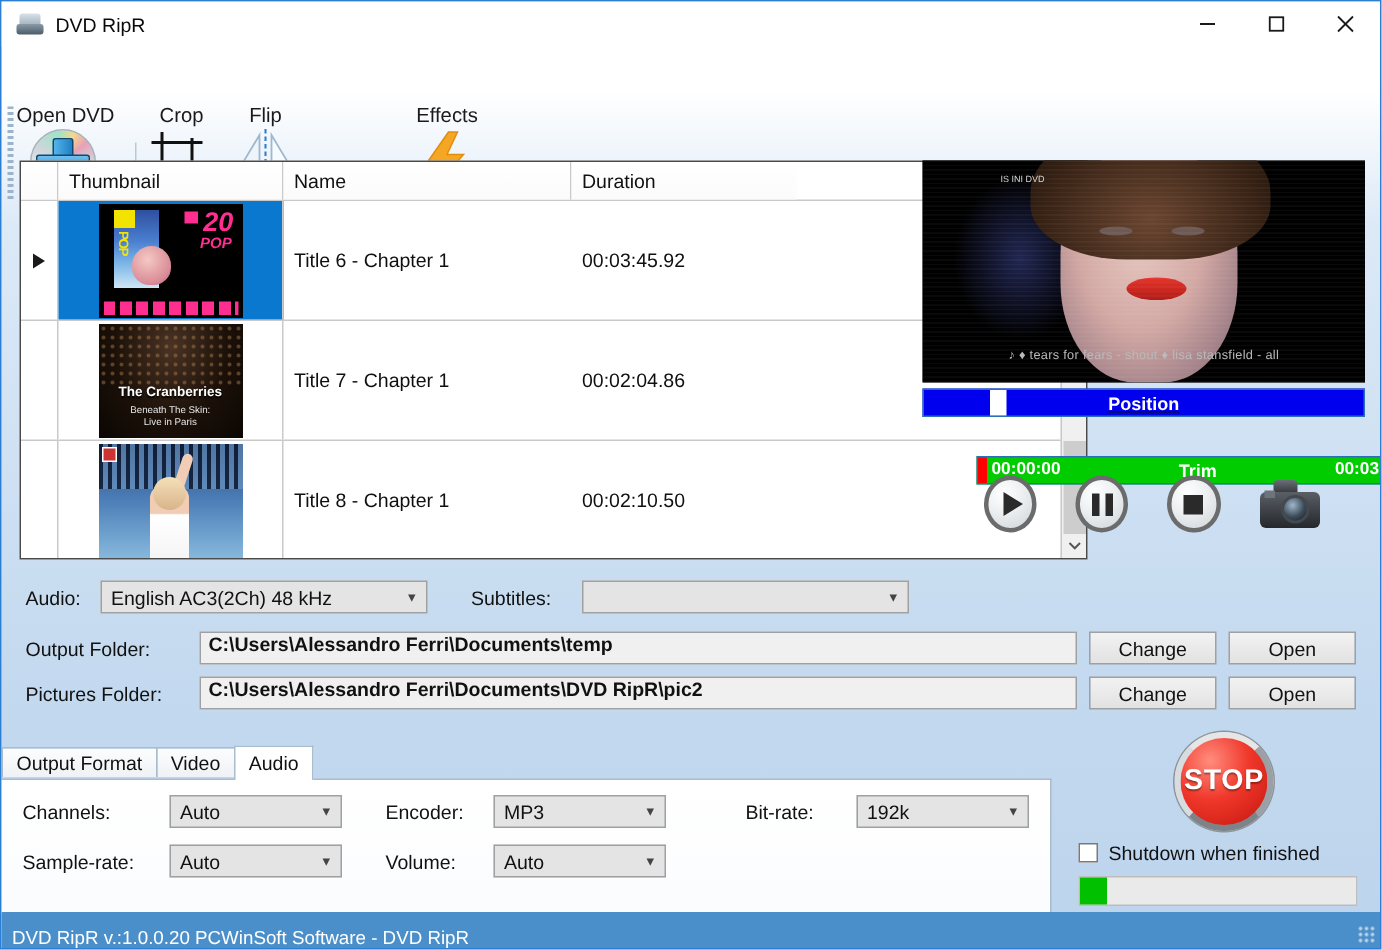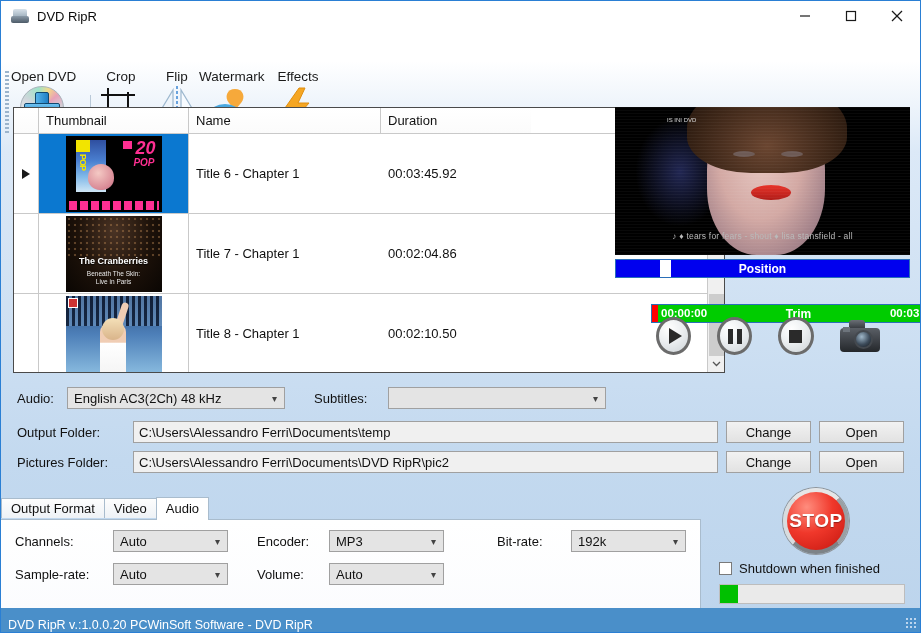--- a/index.html
+++ b/index.html
@@ -185,21 +185,21 @@
   .pv-scan { position: absolute; inset: 0;
              background-image: repeating-linear-gradient(to bottom, rgba(255,255,255,.035) 0px, rgba(255,255,255,.035) 1px, transparent 1px, transparent 3px); }
   .pv-logo { position: absolute; left: 52px; top: 10px; color: #d8d8d8; font-size: 6px; line-height: 7px; text-align: center; }
   .pv-ticker { position: absolute; left: 0; right: 0; bottom: 14px; text-align: center;
                color: #b9b9b9; font-size: 8.5px; letter-spacing: .2px; white-space: nowrap; }
 
   
   .posbar {
     position: absolute; left: 614px; top: 258px; width: 295px; height: 19px;
     background: #0000ee; border: 1px solid #2a6fb8;
-    display: flex; align-items: center; justify-content: center;
+    display: flex; align-items: center; justify-content: center; text-decoration: underline;
   }
   .pos-handle { position: absolute; left: 44px; top: 0; width: 11px; height: 17px; background: #ffffff; }
   .pos-label { color: #fff; font-size: 12px; font-weight: bold; position: relative; z-index: 2; }
 
   .trimbar {
     position: absolute; left: 650px; top: 280px; width: 295px; height: 19px;
     background: #00cc00; border: 1px solid #2a6fb8; margin-top: 23px;
   }
   .trim-m-l { position: absolute; left: 0; top: 0; width: 6px; height: 17px; background: #ff0000; }
   .trim-m-r { position: absolute; right: 0; top: 0; width: 6px; height: 17px; background: #ff0000; }
@@ -226,22 +226,22 @@
 
   
   .lbl { font-size: 13px; color: #111; }
   .combo {
     background: #e4e4e4; border: 1px solid #a0a0a0;
     display: flex; align-items: center; padding-left: 6px;
     font-size: 13px; color: #111; position: relative;
   }
   .combo .chev { position: absolute; right: 7px; top: 50%; transform: translateY(-50%); color: #444; font-size: 10px; }
   .textbox {
-    background: #f0f0f0; border: 1px solid #a0a0a0; display: flex; align-items: center;
-    padding-left: 5px; font-size: 13px; color: #111;
+    background: #f0f0f0; border: 1px solid #a0a0a0; display: flex; align-items: flex-start;
+    padding-left: 5px; font-size: 13px; color: #111; font-weight: bold;
   }
   .btn {
     background: linear-gradient(to bottom, #f2f2f2, #e2e2e2); border: 1px solid #a0a0a0;
     display: flex; align-items: center; justify-content: center; font-size: 13px; color: #111;
   }
 
   
   .tabstrip { position: absolute; left: 0; top: 496px; height: 22px; display: flex; align-items: center; }
   .tab {
     height: 20px; padding: 0 9px; display: flex; align-items: center; font-size: 13px; color: #111;
@@ -344,32 +344,20 @@
       <div class="tb-icon icon-flip">
         <svg width="56" height="44" viewBox="0 0 56 44">
           <polygon points="24,4 24,34 6,34" fill="#eef4fa" stroke="#9db8cf" stroke-width="1.2"></polygon>
           <polygon points="32,4 32,34 50,34" fill="#f7fbff" stroke="#9db8cf" stroke-width="1.2"></polygon>
           <line x1="28" y1="0" x2="28" y2="36" stroke="#2f7fd0" stroke-width="1.4" stroke-dasharray="3,2"></line>
           <path d="M10 38 L34 38 L34 34 L44 40 L34 46 L34 42 L10 42 Z" fill="#2f86e0" opacity="0.9" transform="translate(0,-6) scale(1,0.85)"></path>
         </svg>
       </div>
     </div>
 
-    <div class="tb-item" style="left:198px;">
-      <div class="tb-label">Watermark</div>
-      <div class="tb-icon icon-watermark">
-        <svg width="54" height="42" viewBox="0 0 54 42">
-          <path d="M30 3 C38 3 41 11 36 17 L30 24 L24 17 C19 11 22 3 30 3 Z" fill="#f6a93b"></path>
-          <ellipse cx="20" cy="30" rx="15" ry="9" fill="#2f8fd0"></ellipse>
-          <ellipse cx="20" cy="27" rx="15" ry="9" fill="#49a8e0"></ellipse>
-          <ellipse cx="20" cy="27" rx="9" ry="5" fill="#c62a2a"></ellipse>
-          <ellipse cx="20" cy="27" rx="6" ry="3" fill="#8e1a1a"></ellipse>
-        </svg>
-      </div>
-    </div>
 
     <div class="tb-item" style="left:276px;">
       <div class="tb-label">Effects</div>
       <div class="tb-icon icon-effects">
         <svg width="42" height="42" viewBox="0 0 42 42">
           <polygon points="22,2 8,22 18,22 12,40 32,17 21,17 28,2" fill="#f5a623" stroke="#e08e10" stroke-width="1"></polygon>
         </svg>
       </div>
     </div>
   </div>

